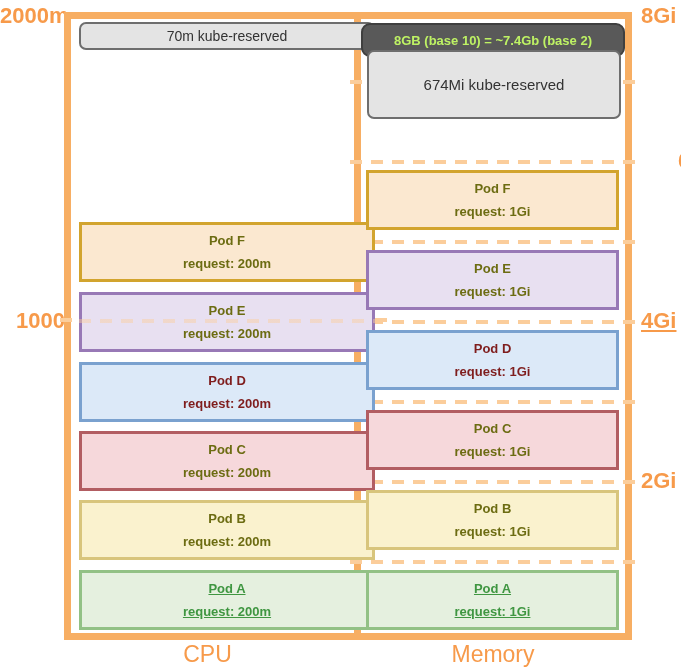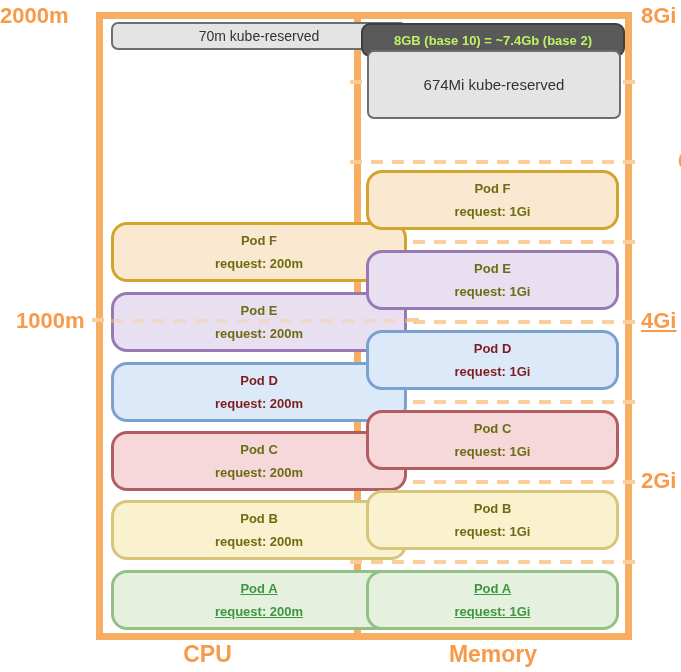--- a/index.html
+++ b/index.html
@@ -1,33 +1,33 @@
 <!DOCTYPE html>
 <html><head>
 <meta charset="utf-8">
 <style>
   html,body{margin:0;padding:0;background:#ffffff;}
   body{font-family:"Liberation Sans","DejaVu Sans",sans-serif;}
   .canvas{position:relative;width:681px;height:672px;background:#ffffff;overflow:hidden;}
 
   
   .axis-label{position:absolute;font-weight:bold;font-size:22px;color:#F79A4A;letter-spacing:0;}
-  .col-caption{position:absolute;font-weight:bold;font-size:23px;color:#F79A4A;text-align:center;top:641px;}
+  .col-caption{position:absolute;font-weight:normal;font-size:23px;color:#F79A4A;text-align:center;top:641px;}
 
   
   .column{position:absolute;top:12px;height:628px;border:7px solid #F7AE63;background:#ffffff;box-sizing:border-box;}
-  .column.cpu{left:64px;width:326px;margin-left:32px;}
+  .column.cpu{left:64px;width:326px;}
   .column.memory{left:354px;width:278px;}
 
   
   .gridline{position:absolute;left:-11px;right:-11px;height:4px;z-index:1;
     background:repeating-linear-gradient(90deg,#FBCD9B 0 12px,transparent 12px 21px);}
 
   
-  .pod{position:absolute;height:60px;border:3px solid;border-radius:16px;box-sizing:border-box;
+  .pod{position:absolute;height:60px;border:3px solid;border-radius:0;box-sizing:border-box;
     display:flex;flex-direction:column;align-items:center;justify-content:center;
     font-size:13px;font-weight:bold;line-height:23px;z-index:2;}
   .cpu .pod{left:8px;right:8px;}
   .memory .pod{left:5px;right:6px;}
   .pod-f{background:#FBE8D0;border-color:#D2A42E;color:#6C6C12;}
   .pod-e{background:#E8E0F1;border-color:#9879B6;color:#6C6C12;}
   .pod-d{background:#DCE9F8;border-color:#7AA1CF;color:#7f1d1d;}
   .pod-c{background:#F6D8DB;border-color:#B25D62;color:#6C6C12;}
   .pod-b{background:#FAF2CE;border-color:#D8C57C;color:#6C6C12;}
   .pod-a{background:#E5F0DF;border-color:#92C185;color:#3F9641;text-decoration:underline;}

